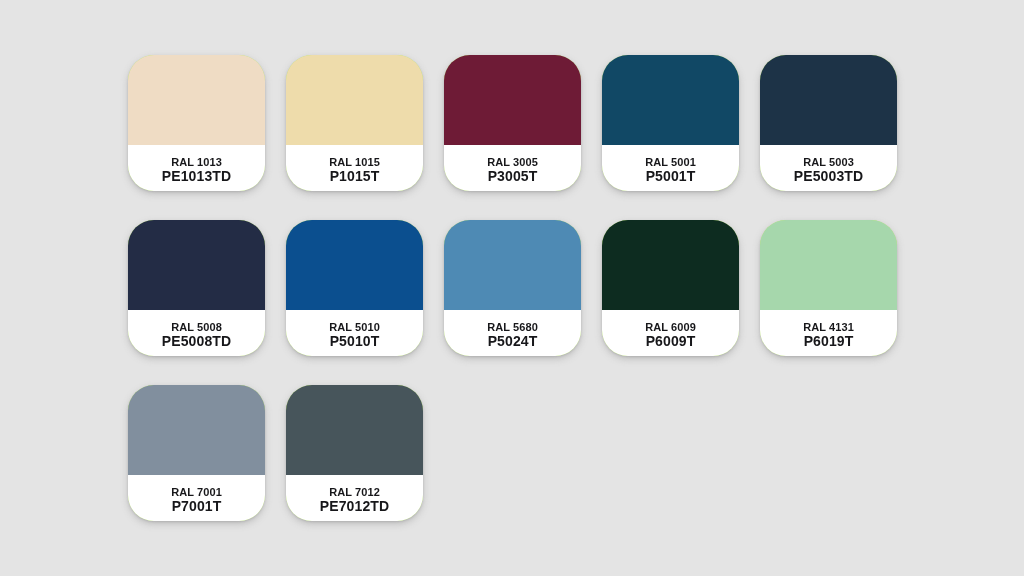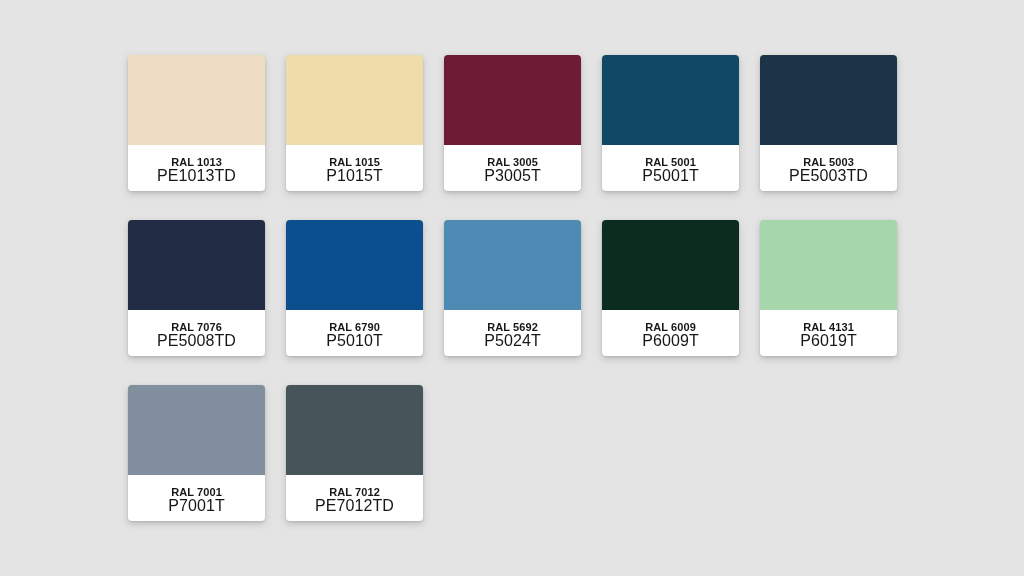--- a/index.html
+++ b/index.html
@@ -30,21 +30,21 @@
     grid-template-columns: repeat(5, 137px);
     grid-template-rows: repeat(3, 136px);
     column-gap: 21px;
     row-gap: 29px;
   }
 
   .swatch-card {
     position: relative;
     width: 137px;
     height: 136px;
-    border-radius: 4px;
+    border-radius: 26px;
     background: #bef264;
     overflow: hidden;
     box-shadow: 0 3px 7px rgba(120,120,120,0.35),
                 0 1px 2px rgba(120,120,120,0.25);
     display: flex;
     flex-direction: column;
   }
 
   .swatch-color {
     width: 100%;
@@ -65,22 +65,22 @@
   .swatch-ral {
     font-size: 11px;
     font-weight: bold;
     color: #17171a;
     line-height: 14px;
     letter-spacing: 0.1px;
     white-space: nowrap;
   }
 
   .swatch-code {
-    font-size: 16px;
-    font-weight: normal;
+    font-size: 14px;
+    font-weight: bold;
     color: #17171a;
     line-height: 14px;
     letter-spacing: 0.1px;
     white-space: nowrap;
   }
 </style>
 </head>
 <body style="background: rgb(228, 228, 228);">
 
 <div class="palette-board">
@@ -116,35 +116,35 @@
       <div class="swatch-card">
         <div class="swatch-color" style="background: rgb(29, 51, 71);"></div>
         <div class="swatch-label">
           <div class="swatch-ral">RAL 5003</div>
           <div class="swatch-code">PE5003TD</div>
         </div>
       </div>
       <div class="swatch-card">
         <div class="swatch-color" style="background: rgb(35, 44, 69);"></div>
         <div class="swatch-label">
-          <div class="swatch-ral">RAL 7076</div>
+          <div class="swatch-ral">RAL 5008</div>
           <div class="swatch-code">PE5008TD</div>
         </div>
       </div>
       <div class="swatch-card">
         <div class="swatch-color" style="background: rgb(11, 79, 143);"></div>
         <div class="swatch-label">
-          <div class="swatch-ral">RAL 6790</div>
+          <div class="swatch-ral">RAL 5010</div>
           <div class="swatch-code">P5010T</div>
         </div>
       </div>
       <div class="swatch-card">
         <div class="swatch-color" style="background: rgb(78, 138, 180);"></div>
         <div class="swatch-label">
-          <div class="swatch-ral">RAL 5692</div>
+          <div class="swatch-ral">RAL 5680</div>
           <div class="swatch-code">P5024T</div>
         </div>
       </div>
       <div class="swatch-card">
         <div class="swatch-color" style="background: rgb(13, 44, 32);"></div>
         <div class="swatch-label">
           <div class="swatch-ral">RAL 6009</div>
           <div class="swatch-code">P6009T</div>
         </div>
       </div>

